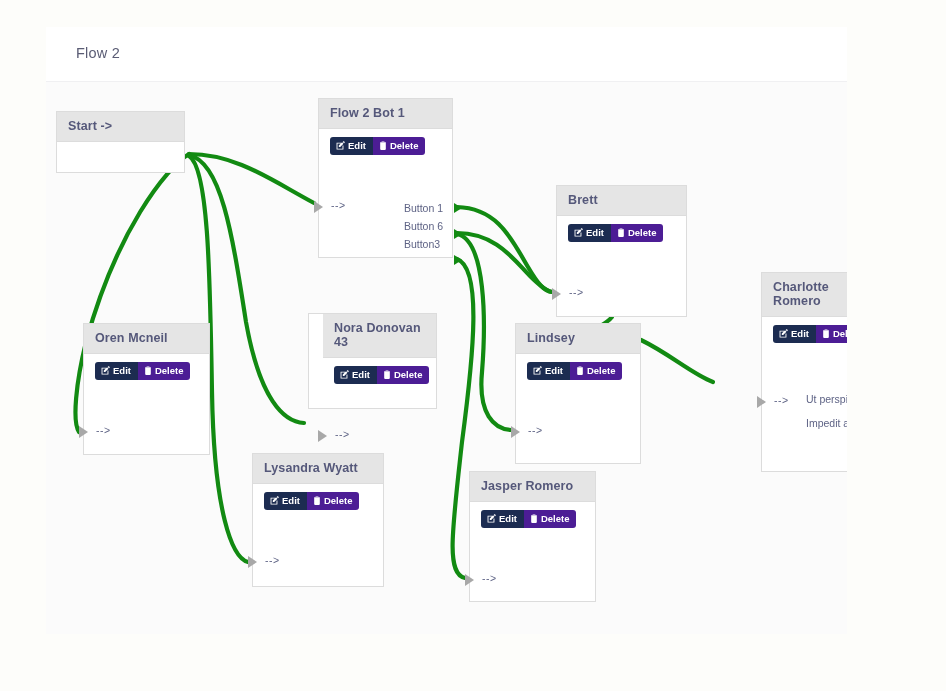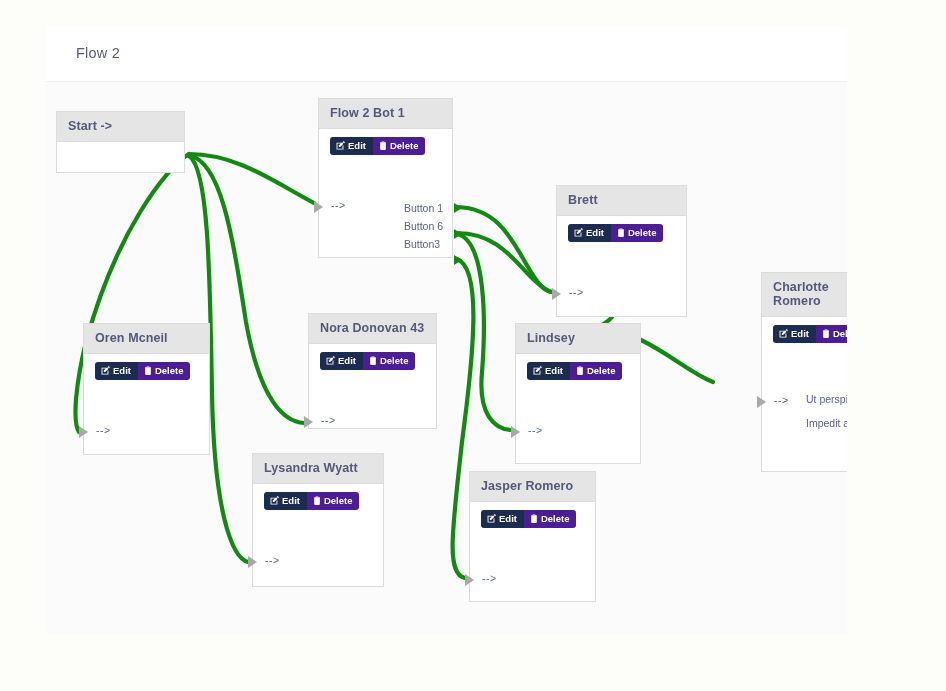--- a/index.html
+++ b/index.html
@@ -160,21 +160,21 @@
     border-bottom: 5px solid transparent;
     border-left: 8px solid #128a12;
   }
 
   
   #node-start      { left: 10px;  top: 29px;  width: 129px; height: 62px; }
   #node-bot1       { left: 272px; top: 16px;  width: 135px; height: 160px; }
   #node-brett      { left: 510px; top: 103px; width: 131px; height: 132px; }
   #node-charlotte  { left: 671px; top: 190px; width: 127px; height: 200px; margin-left: 44px; }
   #node-oren       { left: 37px;  top: 241px; width: 127px; height: 132px; }
-  #node-nora       { left: 262px; top: 231px; width: 129px; height: 116px; }
+  #node-nora       { left: 262px; top: 231px; width: 129px; height: 96px; padding-left: 14px; }
   #node-lindsey    { left: 469px; top: 241px; width: 126px; height: 141px; }
   #node-lysandra   { left: 206px; top: 371px; width: 132px; height: 134px; }
   #node-jasper     { left: 423px; top: 389px; width: 127px; height: 131px; }
 </style>
 </head>
 <body>
 
 <div id="app">
 
   <div id="header-bar">

